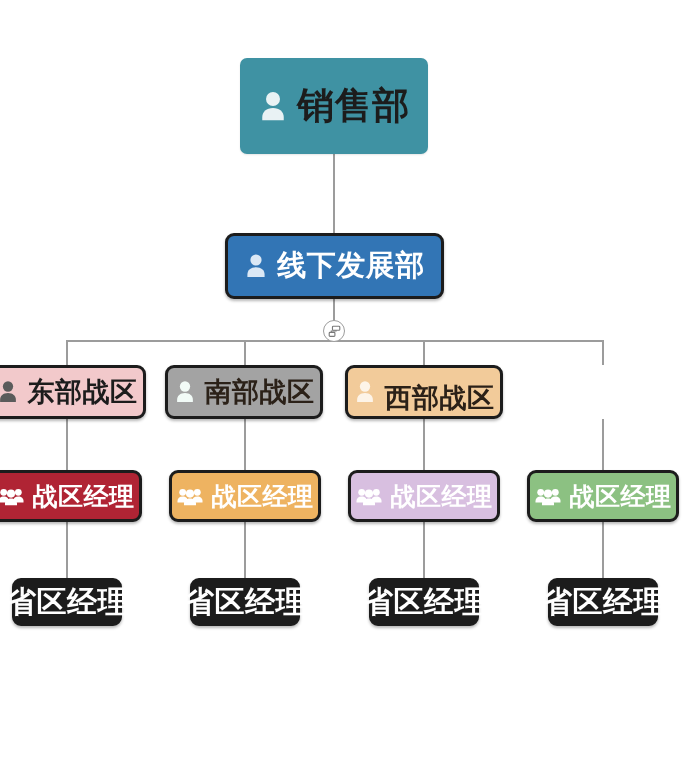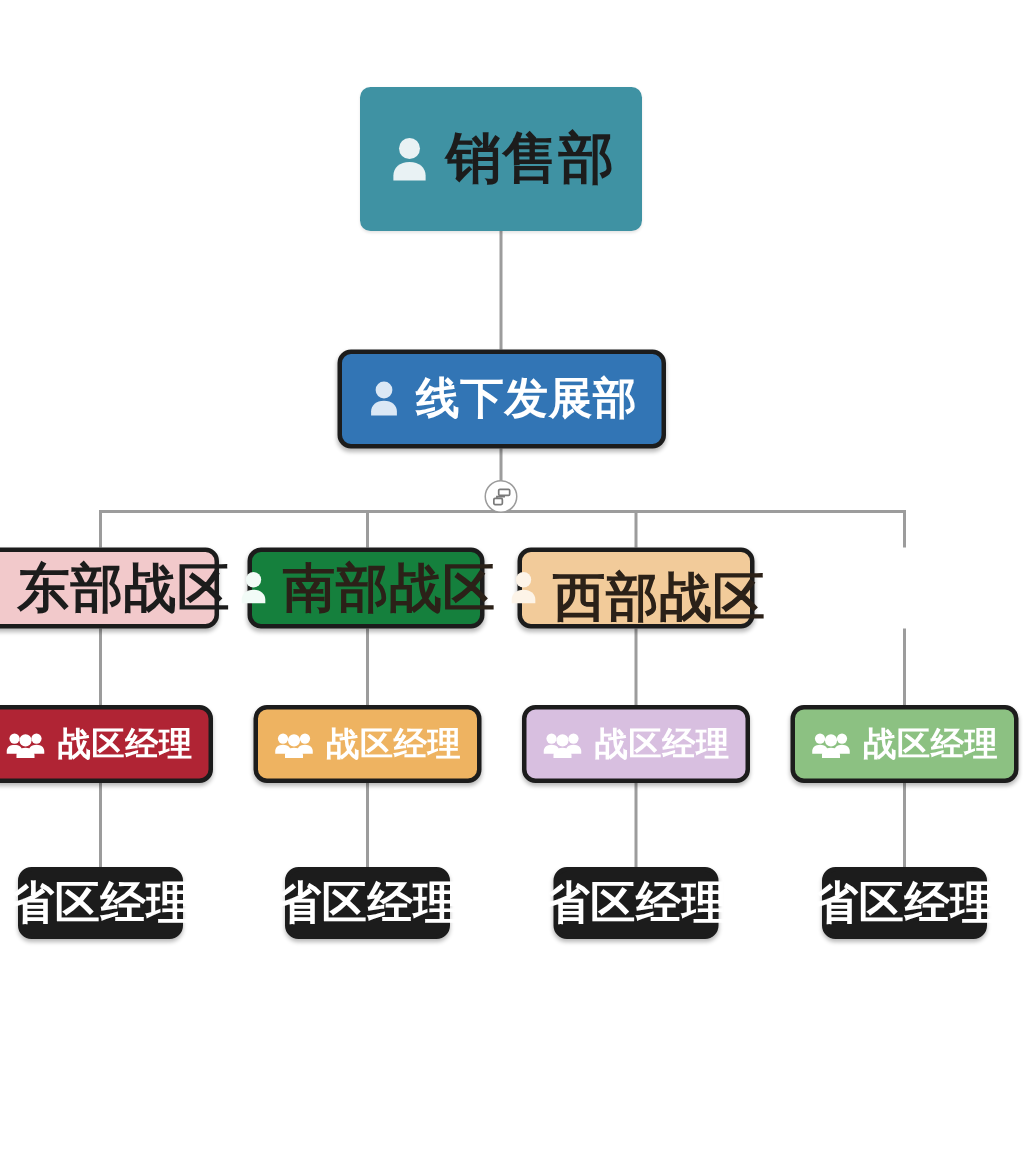--- a/index.html
+++ b/index.html
@@ -76,22 +76,22 @@
     box-shadow: 0 1px 2px rgba(0,0,0,0.10);
   }
   .node.root .label { font-size: 37px; }
 
   
   .node.bordered {
     border: 3.5px solid #1c1c1c;
     box-shadow: 0 2px 3px rgba(0,0,0,0.28);
   }
   .node.l2 .label { font-size: 29px; }
-  .node.region .label { font-size: 35px; }
-  .node.manager .label { font-size: 22px; }
+  .node.region .label { font-size: 27px; }
+  .node.manager .label { font-size: 25px; }
   .node.leaf .label { font-size: 30px; }
   .node.leaf { border-width: 3px; }
 </style>
 </head>
 <body>
 
 <div id="org-canvas">
 
   <div class="conn v" style="left:333px; top:154px; height:79px;"></div>
 
@@ -144,21 +144,21 @@
   <div class="node bordered region" style="left:-12px; top:365px; width:158px; height:54px; background:#f2c9cb;">
     <span class="node-icon">
       <svg width="22" height="24" viewBox="0 0 24 26" aria-hidden="true">
         <circle cx="12" cy="7" r="5.6" fill="#5b5b5b"></circle>
         <path d="M12 14.2c-5.2 0-8.6 3.1-8.6 7.2 0 1.2 0 2.6 0 2.6h17.2s0-1.4 0-2.6c0-4.1-3.4-7.2-8.6-7.2z" fill="#5b5b5b"></path>
       </svg>
     </span>
     <span class="label" style="color:#1c1c1c;">东部战区</span>
   </div>
 
-  <div class="node bordered region" style="left:165px; top:365px; width:158px; height:54px; background:#15803d;">
+  <div class="node bordered region" style="left:165px; top:365px; width:158px; height:54px; background:#a3a3a3;">
     <span class="node-icon">
       <svg width="22" height="24" viewBox="0 0 24 26" aria-hidden="true">
         <circle cx="12" cy="7" r="5.6" fill="#f2fbf7"></circle>
         <path d="M12 14.2c-5.2 0-8.6 3.1-8.6 7.2 0 1.2 0 2.6 0 2.6h17.2s0-1.4 0-2.6c0-4.1-3.4-7.2-8.6-7.2z" fill="#f2fbf7"></path>
       </svg>
     </span>
     <span class="label" style="color:#2b2118;">南部战区</span>
   </div>
 
   <div class="node bordered region" style="left:345px; top:365px; width:158px; height:54px; background:#f2cb9a;">

